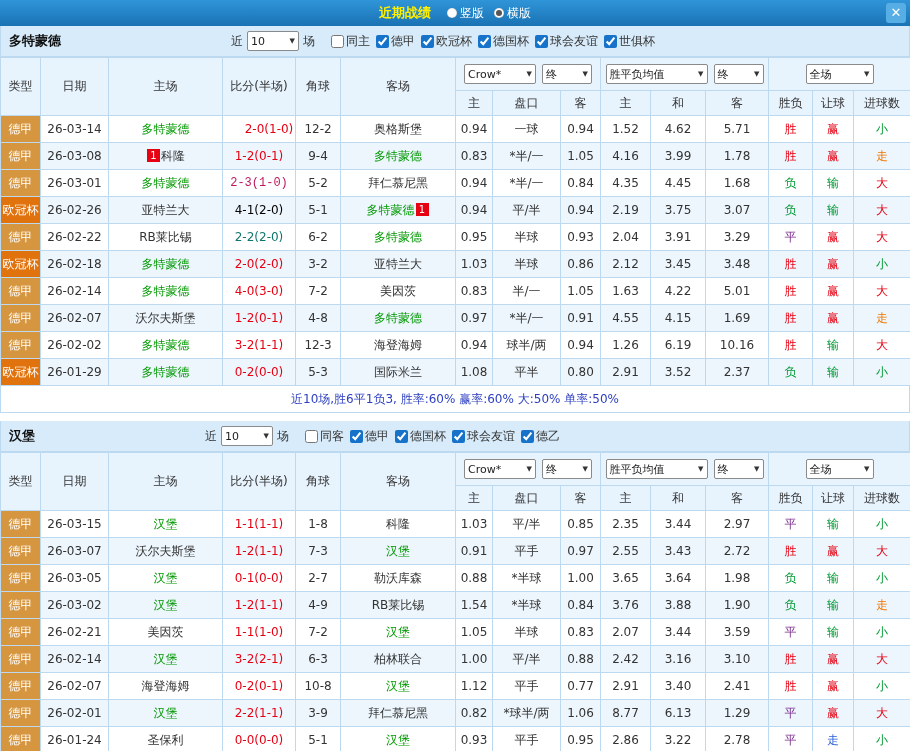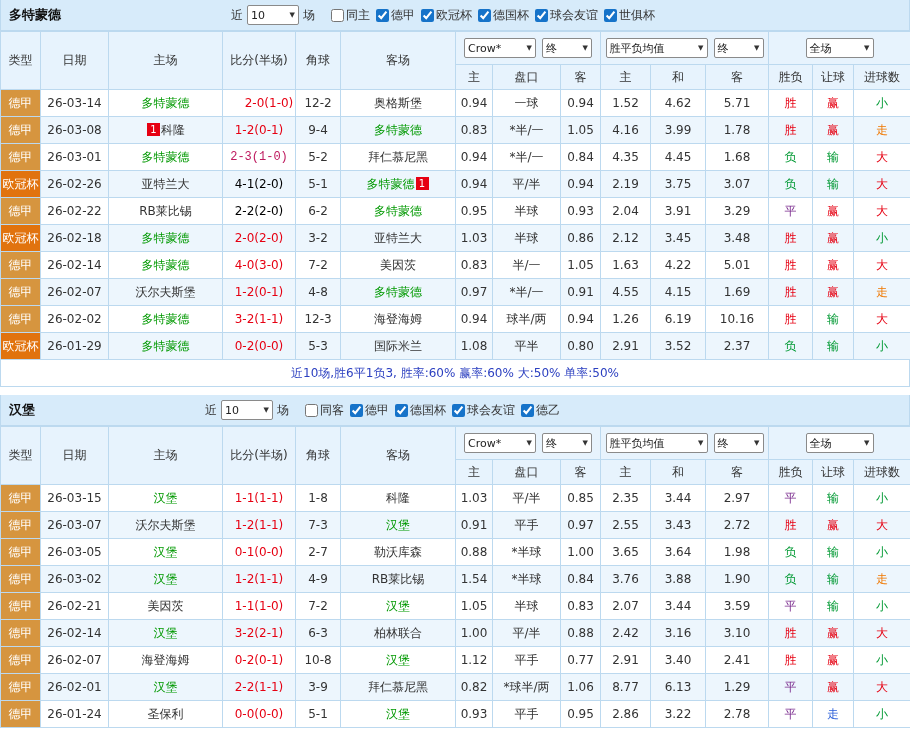--- a/index.html
+++ b/index.html
@@ -40,20 +40,32 @@
   td.tm span.teamtxt{cursor:pointer;}
   .badge{display:inline-block;min-width:11px;height:13px;line-height:13px;background:#e60012;color:#fff;font-size:10px;margin:0 1px;padding:0 1px;vertical-align:1px;}
   .summary{height:26px;line-height:26px;text-align:center;color:#2b3fc0;border:1px solid #bcd9ef;border-top:none;background:#fff;}
   .gap{height:8px;}
 </style>
 </head>
 <body>
 
 <div class="app">
 
+  <div class="topbar">
+    <span class="title">近期战绩</span>
+    <span class="radio">
+      <span class="rdot"></span>
+      <span>竖版</span>
+    </span>
+    <span class="radio sel">
+      <span class="rdot"></span>
+      <span>横版</span>
+    </span>
+    <span class="close">✕</span>
+  </div>
 
   <div class="section">
     <div class="sec-head">
       <span class="team-name">多特蒙德</span>
       <div class="filter">
         <span>近</span>
         <span class="fs w44">
           <span>10</span>
           <span class="arr">▼</span>
         </span>
@@ -224,21 +236,21 @@
             <td class="odd">3.75</td>
             <td class="odd">3.07</td>
             <td class="res" style="color: rgb(0, 153, 51);">负</td>
             <td class="res" style="color: rgb(0, 153, 51);">输</td>
             <td class="res" style="color: rgb(230, 0, 18);">大</td>
           </tr>
           <tr>
             <td class="lg" style="background: rgb(214, 149, 63);">德甲</td>
             <td class="date">26-02-22</td>
             <td class="tm"><span class="teamtxt" style="color: rgb(51, 51, 51);">RB莱比锡</span></td>
-            <td class="score" style="color: #000000;">2-2(2-0)</td>
+            <td class="score" style="color: #0f766e;">2-2(2-0)</td>
             <td class="corner">6-2</td>
             <td class="tm"><span class="teamtxt" style="color: rgb(0, 153, 0); font-weight: normal;">多特蒙德</span></td>
             <td class="odd">0.95</td>
             <td class="odd">半球</td>
             <td class="odd">0.93</td>
             <td class="odd">2.04</td>
             <td class="odd">3.91</td>
             <td class="odd">3.29</td>
             <td class="res" style="color: rgb(123, 45, 142);">平</td>
             <td class="res" style="color: rgb(230, 0, 18);">赢</td>

